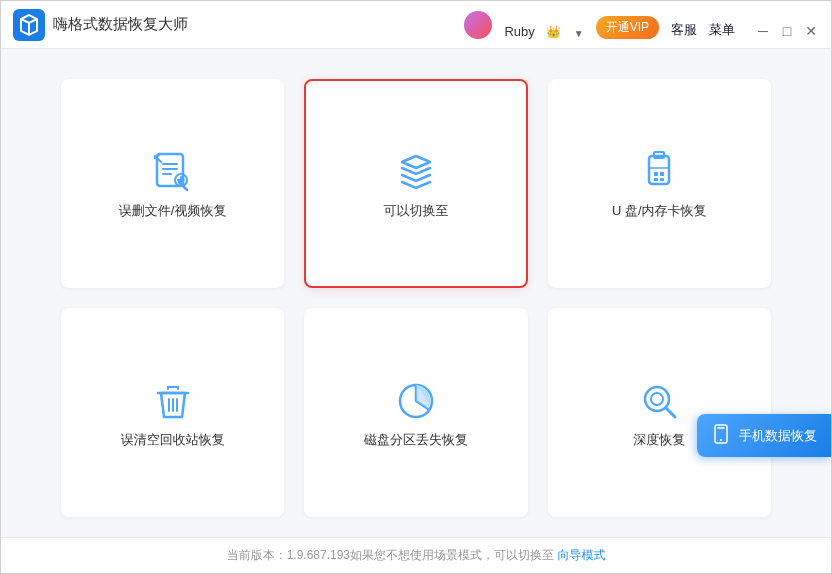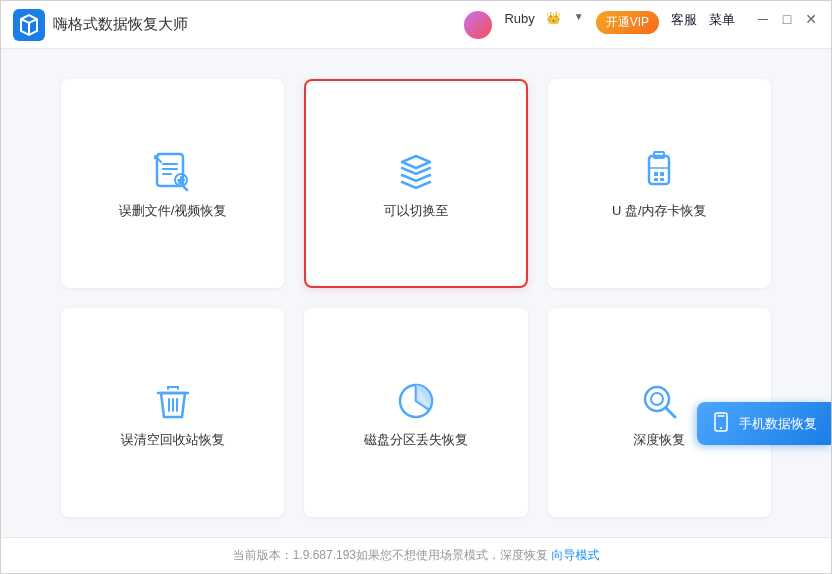--- a/index.html
+++ b/index.html
@@ -36,21 +36,21 @@
       flex-shrink: 0;
     }
     .titlebar-title {
       font-size: 15px;
       color: #333;
       font-weight: 500;
       flex: 1;
     }
     .titlebar-right {
       display: flex;
-      align-items: flex-start;
+      align-items: flex-end;
       gap: 12px;
     }
     .user-avatar-img {
       width: 28px;
       height: 28px;
       border-radius: 50%;
       background: linear-gradient(135deg, #a18cd1, #fbc2eb);
     }
     .user-name {
       font-size: 13px;
@@ -168,21 +168,21 @@
     }
     .footer-link {
       font-size: 12px;
       color: #1890ff;
       cursor: pointer;
     }
     
     .mobile-btn-wrap {
       position: absolute;
       right: 0;
-      bottom: 92px;
+      bottom: 80px;
       z-index: 10;
     }
     .mobile-btn {
       background: linear-gradient(135deg, #4da6ff, #1a7ee6);
       color: white;
       border: none;
       border-radius: 8px 0 0 8px;
       padding: 10px 14px;
       font-size: 13px;
       cursor: pointer;
@@ -329,17 +329,17 @@
           </svg>
         </span>
         <span>手机数据恢复</span>
       </button>
     </div>
   </div>
 
   <div class="footer">
     <span class="footer-version">当前版本：1.9.687.193</span>
     <span class="footer-tip">
-      <span>如果您不想使用场景模式，深度恢复</span>
+      <span>如果您不想使用场景模式，可以切换至</span>
       <span class="footer-link">向导模式</span>
     </span>
   </div>
 </div>
 
 </body></html>

